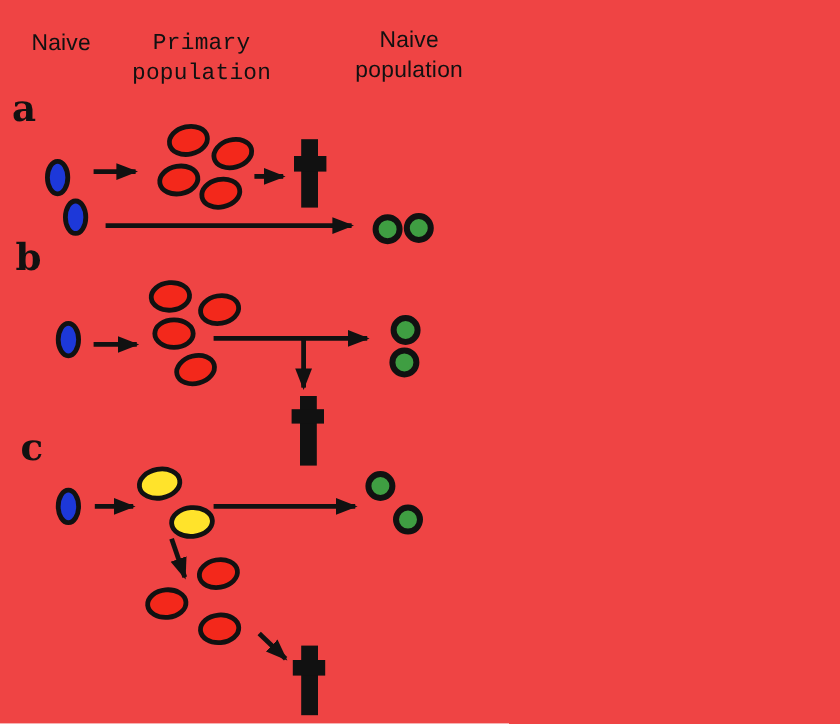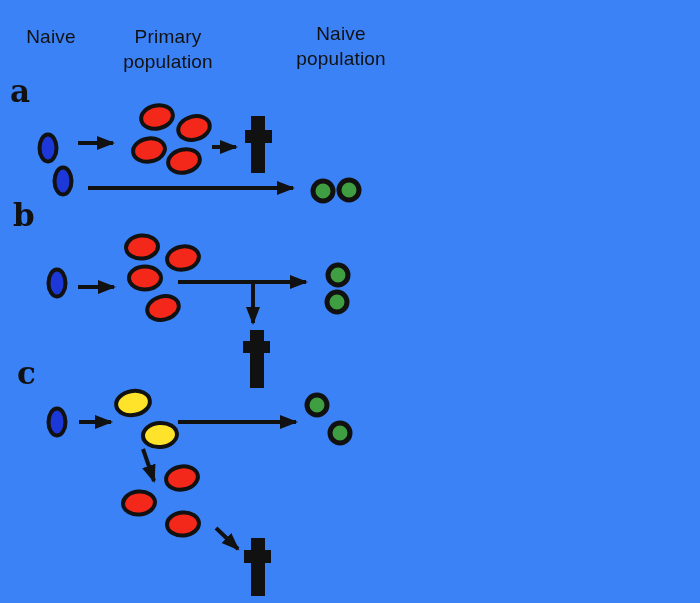--- a/index.html
+++ b/index.html
@@ -1,36 +1,36 @@
 <!DOCTYPE html>
 <html><head>
 <meta charset="utf-8">
 <style>
   html, body { margin:0; padding:0; background:#ffffff; }
   .canvas {
-    position:relative; width:700px; height:603px; background:#3b82f6;
+    position:relative; width:700px; height:603px; background:#ef4444;
     font-family:"Liberation Sans", sans-serif; overflow:hidden;
   }
   .hdr {
     position:absolute; font-size:19px; line-height:25px; color:#111;
     text-align:center; white-space:pre-line; letter-spacing:0.2px;
   }
   .panel-label {
     position:absolute; font-family:"DejaVu Serif", serif; font-weight:bold;
     font-size:31px; line-height:31px; color:#111;
   }
   svg.diagram { position:absolute; left:0; top:0; }
 </style>
 </head>
 <body>
 
 <div class="canvas">
 
   <div class="hdr" style="left:20px; top:24px; width:62px;">Naive</div>
-  <div class="hdr" style="left:108px; top:24px; width:120px;">Primary
+  <div class="hdr" style="left:108px; top:24px; width:120px;font-family:Liberation Mono, monospace;">Primary
 population</div>
   <div class="hdr" style="left:280px; top:21px; width:122px;">Naive
 population</div>
 
   <div class="panel-label" style="left:10px; top:76px;">a</div>
   <div class="panel-label" style="left:13px; top:200px;">b</div>
   <div class="panel-label" style="left:17px; top:358px;">c</div>
 
   <svg class="diagram" width="700" height="603" viewBox="0 0 700 603">
     <defs>

